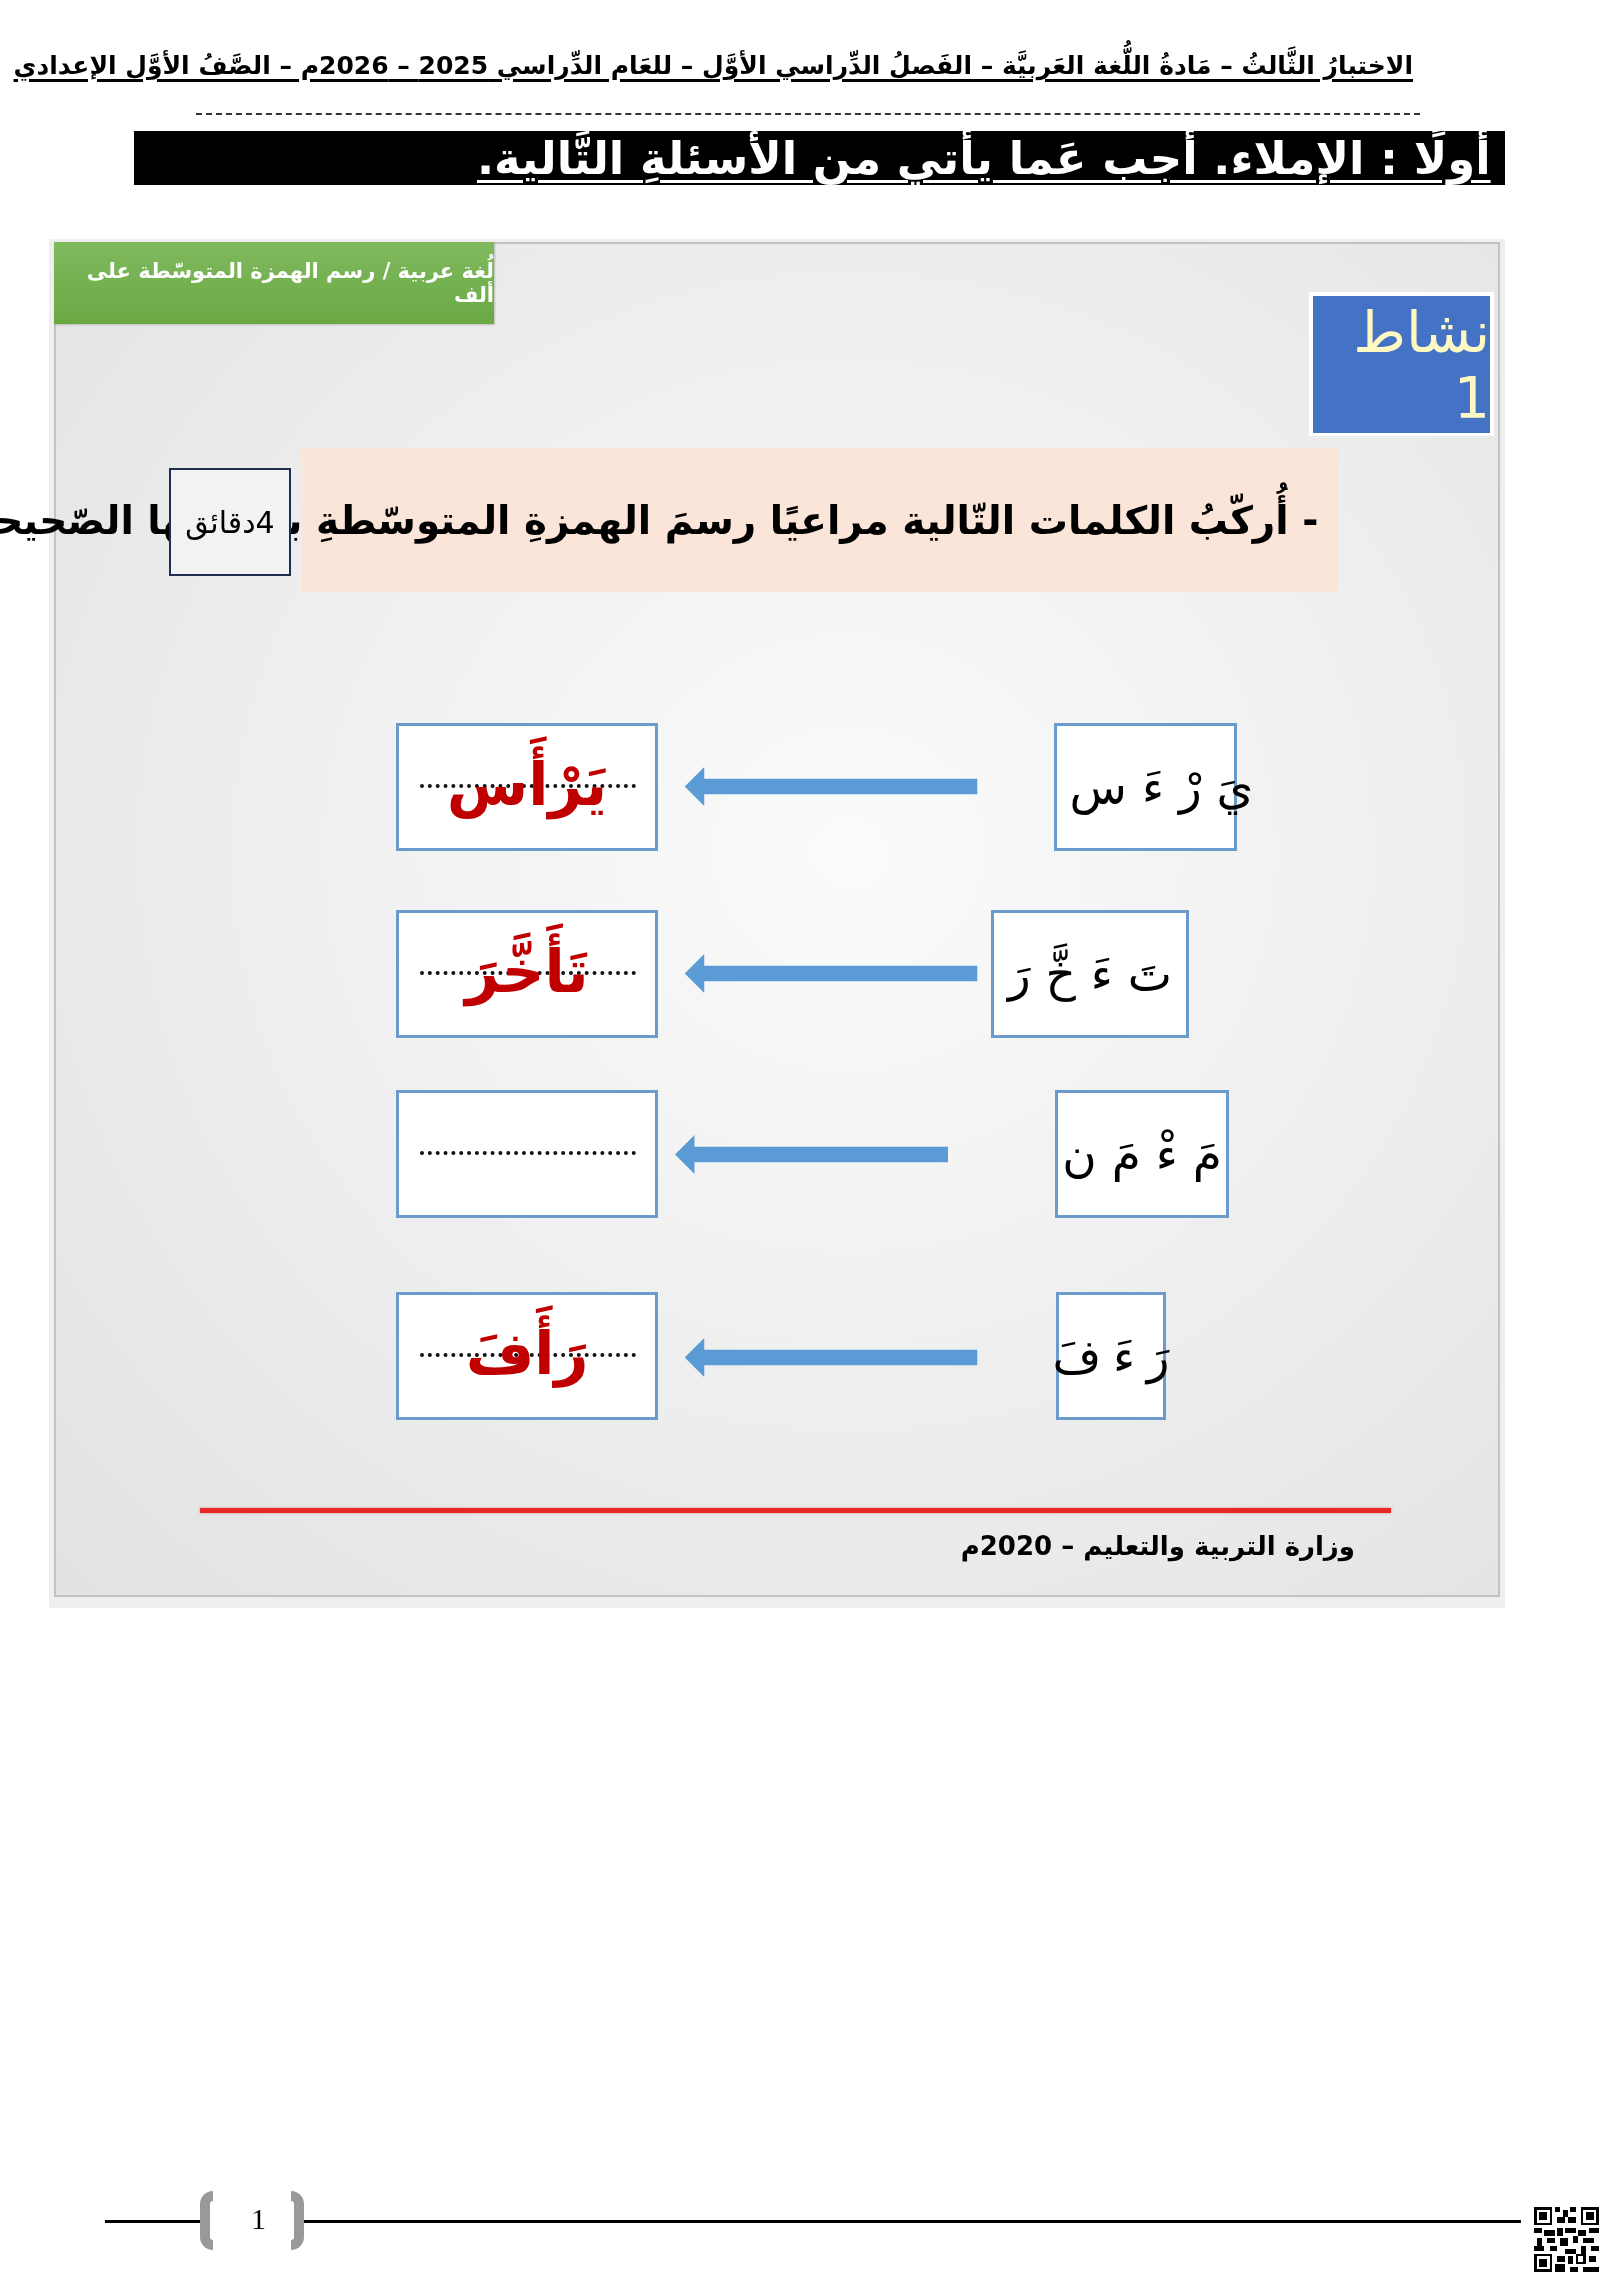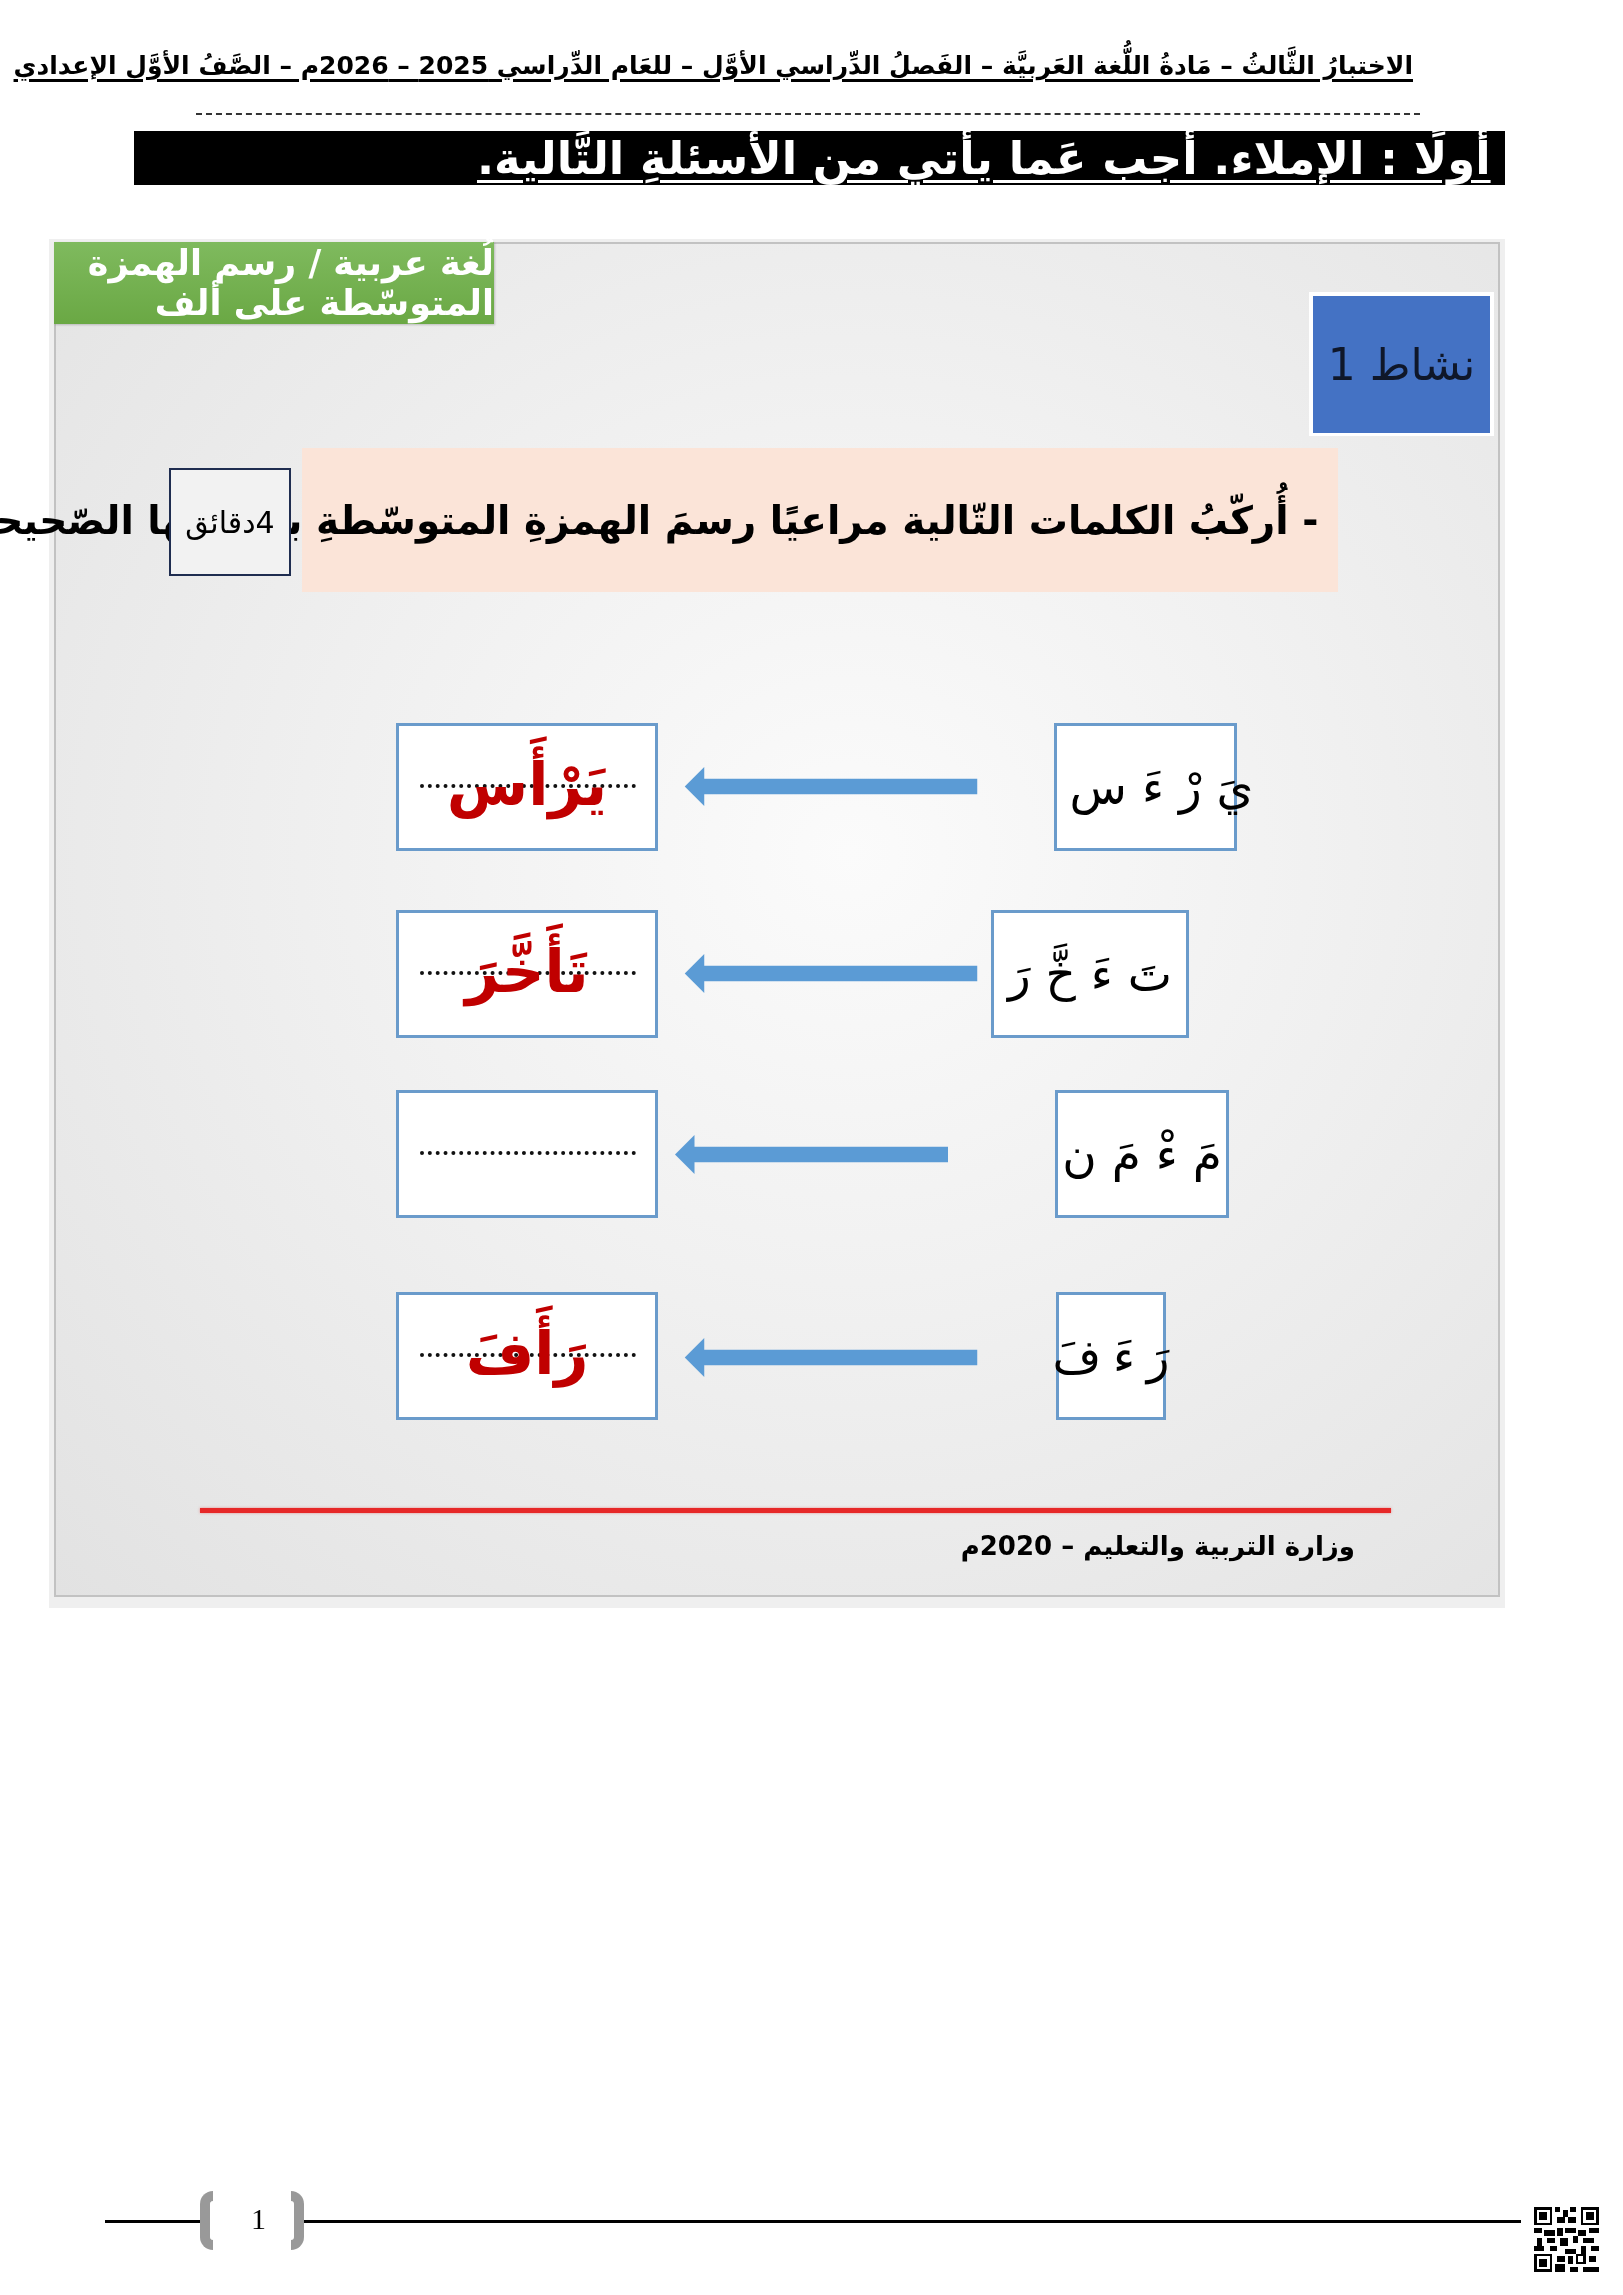--- a/index.html
+++ b/index.html
@@ -9,24 +9,24 @@
 
   .doc-header { left:216px; top:51px; width:1197px; text-align:center; font-weight:bold; font-size:25px; color:#000; text-decoration:underline; text-decoration-thickness:3.3px; text-underline-offset:5.2px; white-space:nowrap; }
   .dashed { left:196px; top:113px; width:1224px; height:0; border-top:2px dashed #333; }
 
   .section-bar { left:134px; top:131px; width:1371px; height:54px; background:#000; }
   .section-title { right:14.4px; top:1.3px; color:#fff; font-weight:bold; font-size:45px; text-decoration:underline; text-decoration-thickness:3.3px; text-underline-offset:5.9px; white-space:nowrap; }
 
   .slide-outer { left:49px; top:239px; width:1456px; height:1369px; background:#efefef; }
   .slide { left:54px; top:242px; width:1446px; height:1355px; background:radial-gradient(ellipse at 55% 45%, #fbfbfb 0%, #f0f0f0 45%, #e2e2e2 100%); border:2.6px solid #c2c2c2; box-sizing:border-box; }
 
-  .green-label { left:54px; top:242px; width:440px; height:82px; background:linear-gradient(#7fba5e,#6aa844); color:#fff; font-size:35px; font-weight:bold; display:flex; align-items:center; justify-content:center; box-shadow:1.3px 1.3px 2px rgba(0,0,0,0.2); }
+  .green-label { left:54px; top:242px; width:440px; height:82px; background:linear-gradient(#7fba5e,#6aa844); color:#fff; font-size:21px; font-weight:bold; display:flex; align-items:center; justify-content:center; box-shadow:1.3px 1.3px 2px rgba(0,0,0,0.2); }
 
   .activity-box { left:1309px; top:292px; width:185px; height:144px; background:#fff; }
-  .activity-inner { left:1313px; top:296px; width:177px; height:137px; background:#4472c4; color:#0f172a; font-size:44px; display:flex; align-items:center; justify-content:center; }
+  .activity-inner { left:1313px; top:296px; width:177px; height:137px; background:#4472c4; color:#fef9c3; font-size:57px; display:flex; align-items:center; justify-content:center; }
 
   .instruction { left:302px; top:448px; width:1036px; height:144px; background:#fbe4d8; color:#000; font-size:39px; font-weight:bold; display:flex; align-items:center; justify-content:flex-start; padding-right:19.6px; box-sizing:border-box; white-space:nowrap; }
 
   .timer { left:169px; top:468px; width:122px; height:108px; border:2.6px solid #1f2d50; box-sizing:border-box; background:#f2f2f2; color:#000; font-size:30px; display:flex; align-items:center; justify-content:center; }
 
   .answer-box { left:396px; width:262px; height:128px; background:#fff; border:3.3px solid #6a9bcb; box-sizing:border-box; }
   .answer-dots { position:absolute; left:21px; top:58px; width:216px; height:0; border-top:4.6px dotted #111; }
   .answer-word { position:absolute; left:0; top:13px; width:100%; text-align:center; color:#c00000; font-size:59px; font-weight:bold; line-height:92px; }
 
   .source-box { height:128px; background:#fff; border:3.3px solid #6a9bcb; box-sizing:border-box; color:#000; font-size:47px; display:flex; align-items:center; justify-content:center; letter-spacing:13px; white-space:nowrap; }

